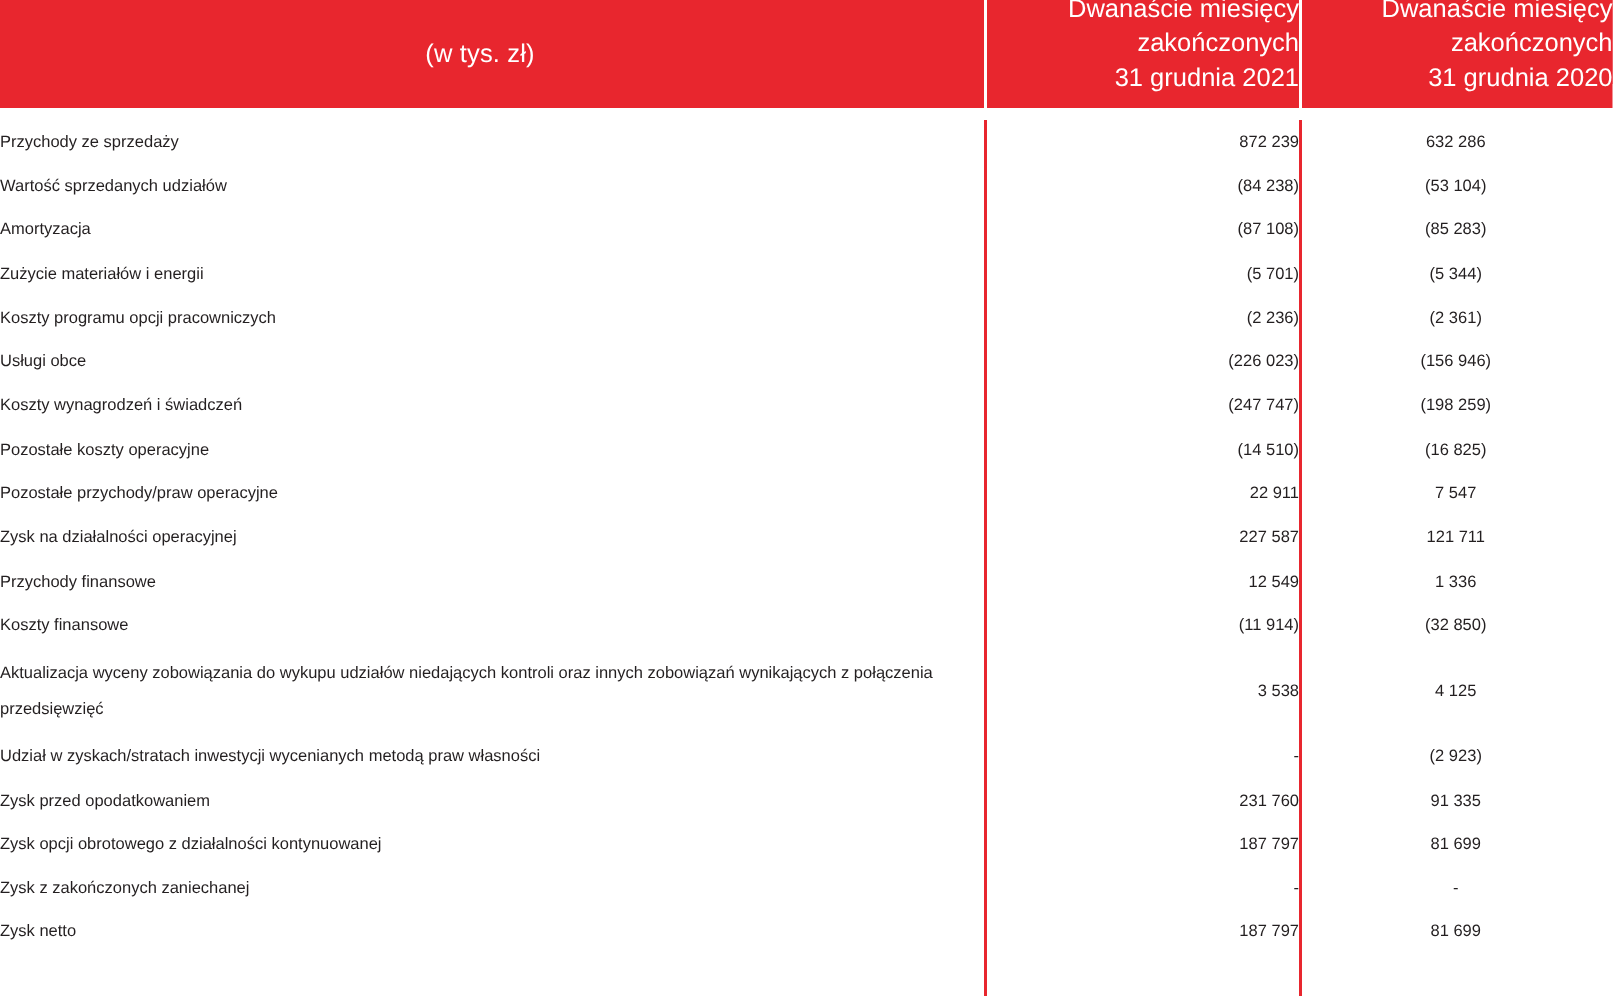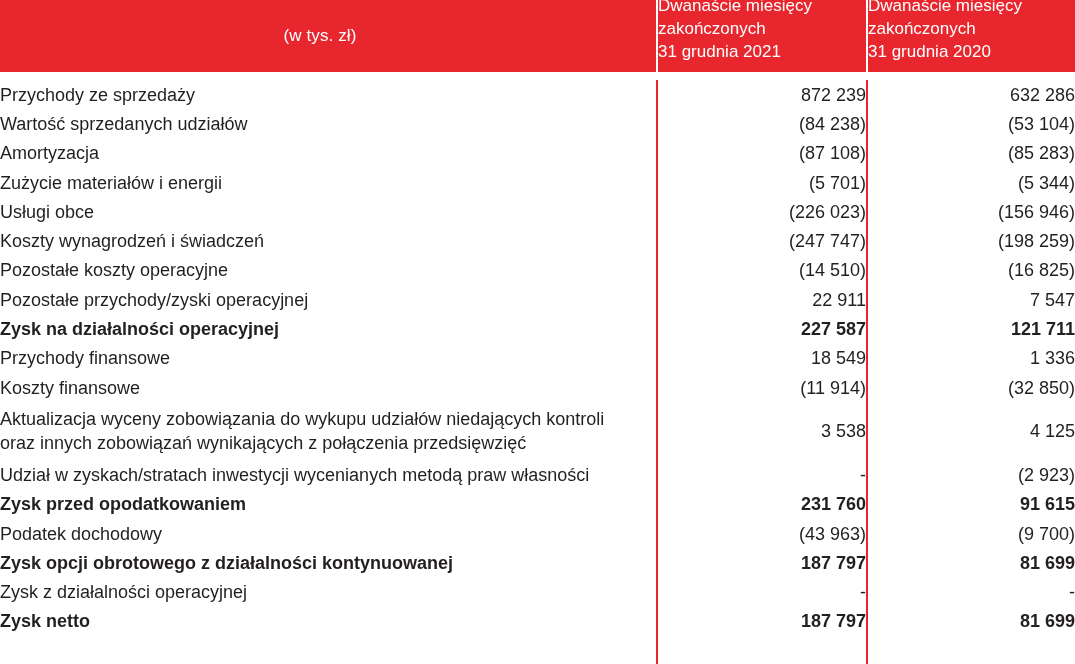--- a/index.html
+++ b/index.html
@@ -48,21 +48,21 @@
     position: absolute;
     top: 0;
     height: 56px;
     background: #e8262e;
     color: #ffffff;
     font-size: 17px;
     line-height: 23px;
     text-align: center;
     display: flex;
     flex-direction: column;
-    align-items: flex-start;
+    align-items: flex-end;
     justify-content: center;
   }
   .header-col.c1 { left: 658px; width: 208px; }
   .header-col.c2 { left: 868px; width: 207px; }
   .header-col .hline { display: block; white-space: nowrap; }
 
   
   .header-gap {
     position: absolute;
     top: 0;
@@ -100,42 +100,42 @@
     height: 584px;
   }
   table.fin {
     width: 1075px;
     border-collapse: collapse;
     table-layout: fixed;
   }
   table.fin td {
     padding: 0;
     vertical-align: middle;
-    font-size: 18px;
+    font-size: 11px;
     line-height: 20px;
     white-space: nowrap;
   }
   td.lbl {
     width: 656px;
     padding-left: 9px;
     text-align: left;
   }
   td.num1 {
     width: 210px;
     padding-right: 24px;
     text-align: right;
   }
   td.num2 {
     width: 209px;
     padding-right: 26px;
-    text-align: right;
+    text-align: center;
   }
   tr.r { height: 29.3px; }
   tr.r.tall { height: 58px; padding-left: 45px; }
-  td.bold, tr.bold td { font-weight: bold; }
+  td.bold, tr.bold td { font-weight: normal; }
   .two-line {
     white-space: normal;
     line-height: 24px;
     display: block;
     max-width: 640px;
   }
 </style>
 </head>
 <body>
 
@@ -180,47 +180,52 @@
             <td class="lbl">Amortyzacja</td>
             <td class="num1">(87 108)</td>
             <td class="num2">(85 283)</td>
           </tr>
           <tr class="r">
             <td class="lbl">Zużycie materiałów i energii</td>
             <td class="num1">(5 701)</td>
             <td class="num2">(5 344)</td>
           </tr>
           <tr class="r">
+            <td class="lbl">Koszty programu opcji pracowniczych</td>
+            <td class="num1">(2 236)</td>
+            <td class="num2">(2 361)</td>
+          </tr>
+          <tr class="r">
             <td class="lbl">Usługi obce</td>
             <td class="num1">(226 023)</td>
             <td class="num2">(156 946)</td>
           </tr>
           <tr class="r">
             <td class="lbl">Koszty wynagrodzeń i świadczeń</td>
             <td class="num1">(247 747)</td>
             <td class="num2">(198 259)</td>
           </tr>
           <tr class="r">
             <td class="lbl">Pozostałe koszty operacyjne</td>
             <td class="num1">(14 510)</td>
             <td class="num2">(16 825)</td>
           </tr>
           <tr class="r">
-            <td class="lbl">Pozostałe przychody/zyski operacyjnej</td>
+            <td class="lbl">Pozostałe przychody/praw operacyjne</td>
             <td class="num1">22 911</td>
             <td class="num2">7 547</td>
           </tr>
           <tr class="r bold">
             <td class="lbl">Zysk na działalności operacyjnej</td>
             <td class="num1">227 587</td>
             <td class="num2">121 711</td>
           </tr>
           <tr class="r">
             <td class="lbl">Przychody finansowe</td>
-            <td class="num1">18 549</td>
+            <td class="num1">12 549</td>
             <td class="num2">1 336</td>
           </tr>
           <tr class="r">
             <td class="lbl">Koszty finansowe</td>
             <td class="num1">(11 914)</td>
             <td class="num2">(32 850)</td>
           </tr>
           <tr class="r tall">
             <td class="lbl">
               <span class="two-line">Aktualizacja wyceny zobowiązania do wykupu udziałów niedających kontroli oraz innych zobowiązań wynikających z połączenia przedsięwzięć</span>
@@ -229,34 +234,29 @@
             <td class="num2">4 125</td>
           </tr>
           <tr class="r">
             <td class="lbl">Udział w zyskach/stratach inwestycji wycenianych metodą praw własności</td>
             <td class="num1">-</td>
             <td class="num2">(2 923)</td>
           </tr>
           <tr class="r bold">
             <td class="lbl">Zysk przed opodatkowaniem</td>
             <td class="num1">231 760</td>
-            <td class="num2">91 615</td>
-          </tr>
-          <tr class="r">
-            <td class="lbl">Podatek dochodowy</td>
-            <td class="num1">(43 963)</td>
-            <td class="num2">(9 700)</td>
+            <td class="num2">91 335</td>
           </tr>
           <tr class="r bold">
             <td class="lbl">Zysk opcji obrotowego z działalności kontynuowanej</td>
             <td class="num1">187 797</td>
             <td class="num2">81 699</td>
           </tr>
           <tr class="r">
-            <td class="lbl">Zysk z działalności operacyjnej</td>
+            <td class="lbl">Zysk z zakończonych zaniechanej</td>
             <td class="num1">-</td>
             <td class="num2">-</td>
           </tr>
           <tr class="r bold">
             <td class="lbl">Zysk netto</td>
             <td class="num1">187 797</td>
             <td class="num2">81 699</td>
           </tr>
         </tbody>
     </table>

